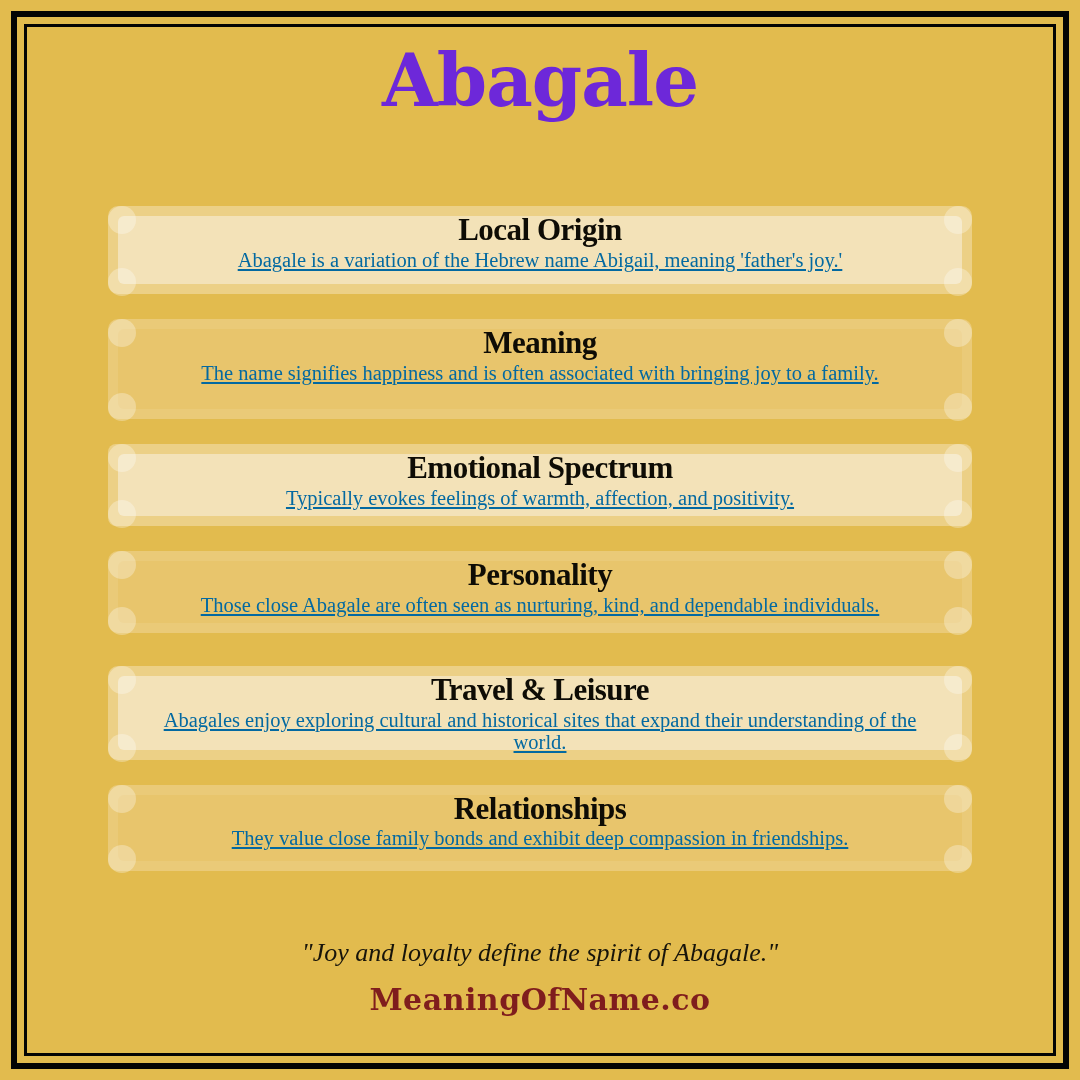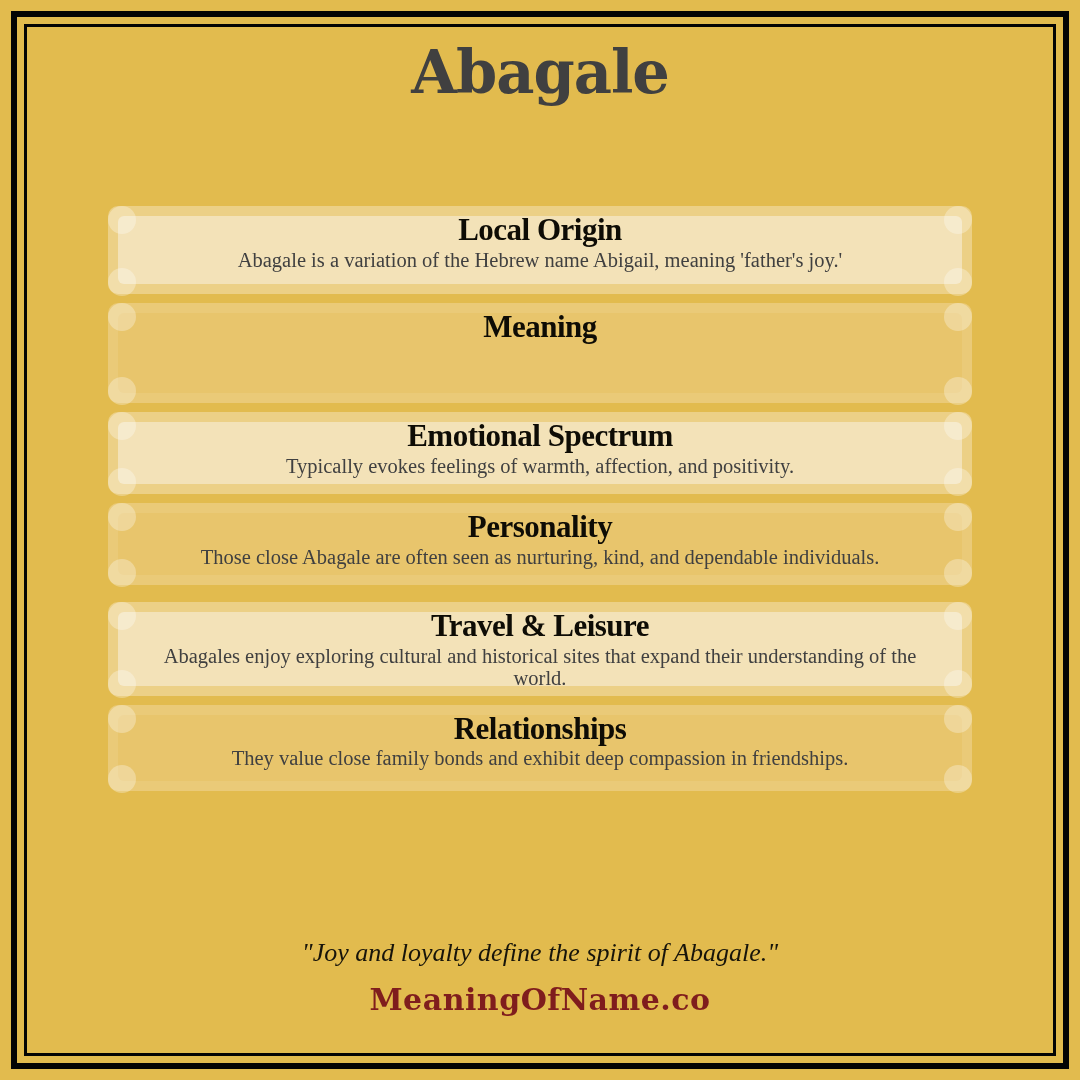--- a/index.html
+++ b/index.html
@@ -23,51 +23,51 @@
     pointer-events: none;
   }
   .title {
     position: absolute;
     top: 38px;
     left: 0;
     width: 100%;
     text-align: center;
     font-family: "DejaVu Serif", serif;
     font-weight: bold;
-    font-size: 59px;
+    font-size: 72px;
     letter-spacing: -1px;
-    color: #404040;
+    color: #6d28d9;
   }
   .panels {
     position: absolute;
     top: 206px;
     left: 108px;
     width: 864px;
     display: flex;
     flex-direction: column;
-    gap: 9px;
+    gap: 25px;
   }
   .panel {
     position: relative;
     border-radius: 10px;
     background: #eaca78;          
     width: 100%;
   }
   .panel .panel-inner {
     position: absolute;
     inset: 10px;
     border-radius: 6px;
     background: #e8c56c;
   }
   .panel:nth-child(odd) { background: #ecd086; }
   .panel:nth-child(odd) .panel-inner { background: #f3e2b8; }
 
   .panel:nth-child(1) { min-height: 88px; }
   .panel:nth-child(2) { min-height: 100px; }
-  .panel:nth-child(3) { min-height: 82px; }
+  .panel:nth-child(3) { min-height: 82px; border-radius: 8px; }
   .panel:nth-child(4) { min-height: 82px; }
   .panel:nth-child(5) { min-height: 88px; margin-top: 8px; }
   .panel:nth-child(6) { min-height: 86px; }
   .panel:nth-child(7) { min-height: 102px; }
 
   .dot {
     position: absolute;
     width: 28px;
     height: 28px;
     border-radius: 50%;
@@ -90,22 +90,23 @@
     font-weight: bold;
     font-size: 31px;
     line-height: 1.05;
     letter-spacing: -0.5px;
     color: #0e0c05;
   }
   .panel-body {
     font-family: "Liberation Serif", serif;
     font-size: 20.5px;
     line-height: 1.1;
-    color: #404040;
+    color: #0369a1;
     margin: 2px auto 0 auto;
+    text-decoration: underline;
   }
   .panel:nth-child(2) .panel-body { max-width: 760px; }
   .panel:nth-child(7) .panel-body { max-width: 740px; }
 
   .quote {
     position: absolute;
     top: 938px;
     left: 0;
     width: 100%;
     text-align: center;
@@ -150,20 +151,21 @@
   </section>
 
   <section class="panel">
     <div class="panel-inner"></div>
     <span class="dot tl"></span>
     <span class="dot tr"></span>
     <span class="dot bl"></span>
     <span class="dot br"></span>
     <div class="panel-content">
       <h2 class="panel-heading">Meaning</h2>
+      <p class="panel-body">The name signifies happiness and is often associated with bringing joy to a family.</p>
     </div>
   </section>
 
   <section class="panel">
     <div class="panel-inner"></div>
     <span class="dot tl"></span>
     <span class="dot tr"></span>
     <span class="dot bl"></span>
     <span class="dot br"></span>
     <div class="panel-content">

